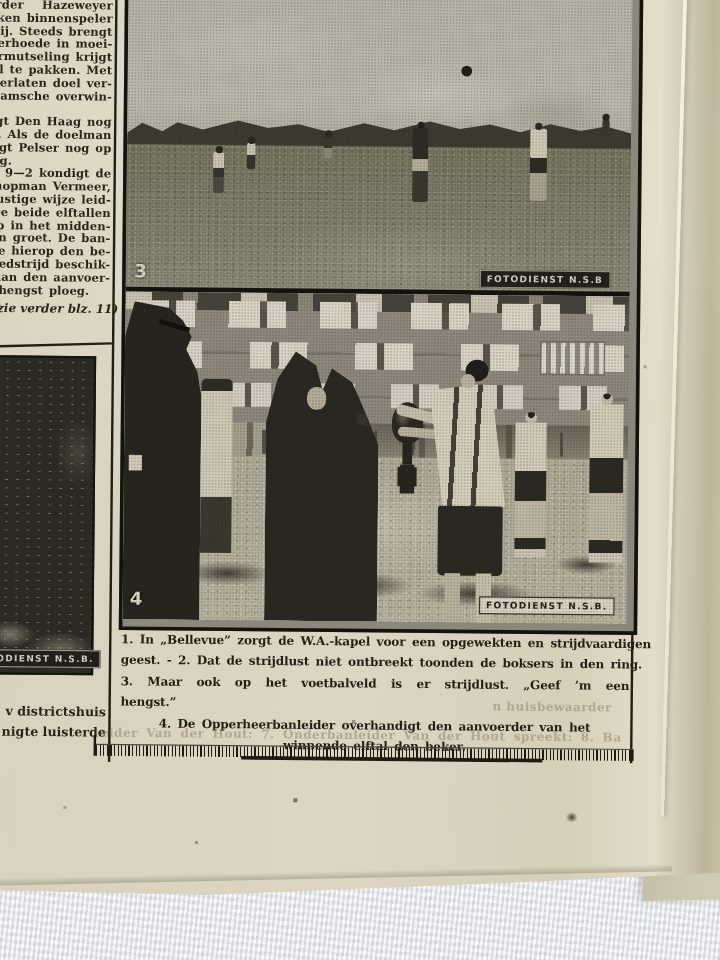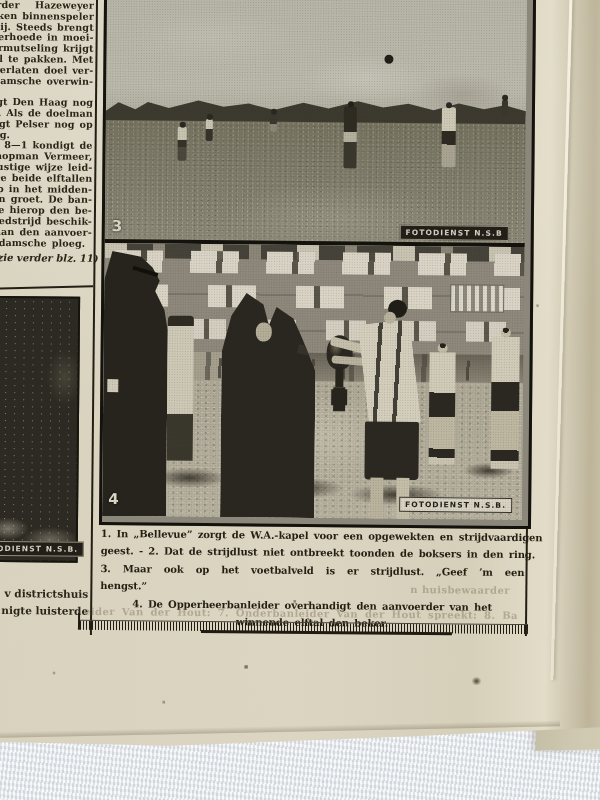--- a/index.html
+++ b/index.html
@@ -274,21 +274,21 @@
     <div class="col-line">
         <span>kans. Als de doelman</span>
       </div>
     <div class="col-line">
         <span>brengt Pelser nog op</span>
       </div>
     <div class="col-line anchor-left">
         <span>g.</span>
       </div>
     <div class="col-line">
-        <span>8—1 kondigt de</span>
+        <span>9—2 kondigt de</span>
       </div>
     <div class="col-line">
         <span>perhopman Vermeer,</span>
       </div>
     <div class="col-line">
         <span>op rustige wijze leid-</span>
       </div>
     <div class="col-line">
         <span>. De beide elftallen</span>
       </div>
@@ -301,21 +301,21 @@
     <div class="col-line">
         <span>ikte hierop den be-</span>
       </div>
     <div class="col-line">
         <span>wedstrijd beschik-</span>
       </div>
     <div class="col-line">
         <span>it aan den aanvoer-</span>
       </div>
     <div class="col-line anchor-left">
-        <span>damsche ploeg.</span>
+        <span>hengst ploeg.</span>
       </div>
   </div>
   <div class="continuation">zie verder blz. 11)</div>
   <div class="left-rule"></div>
 
   <div class="left-photo ht">
     <div class="speckles"></div>
     <div class="credit credit-dark">TODIENST N.S.B.</div>
   </div>
   <div class="left-col-bottom">

